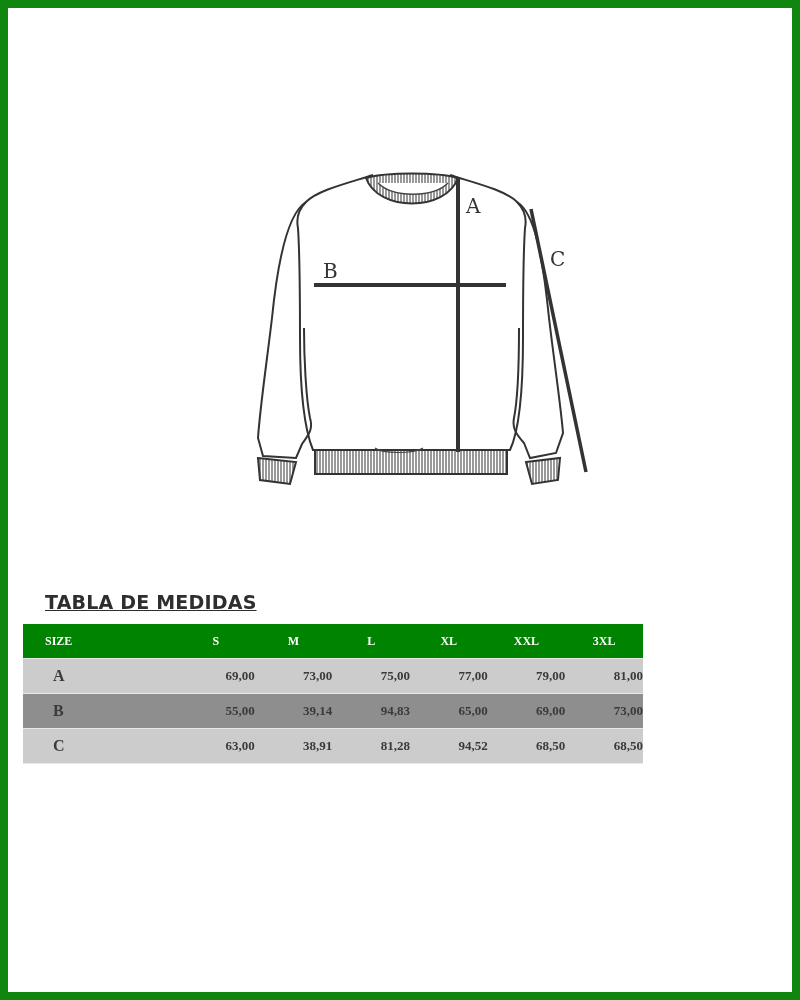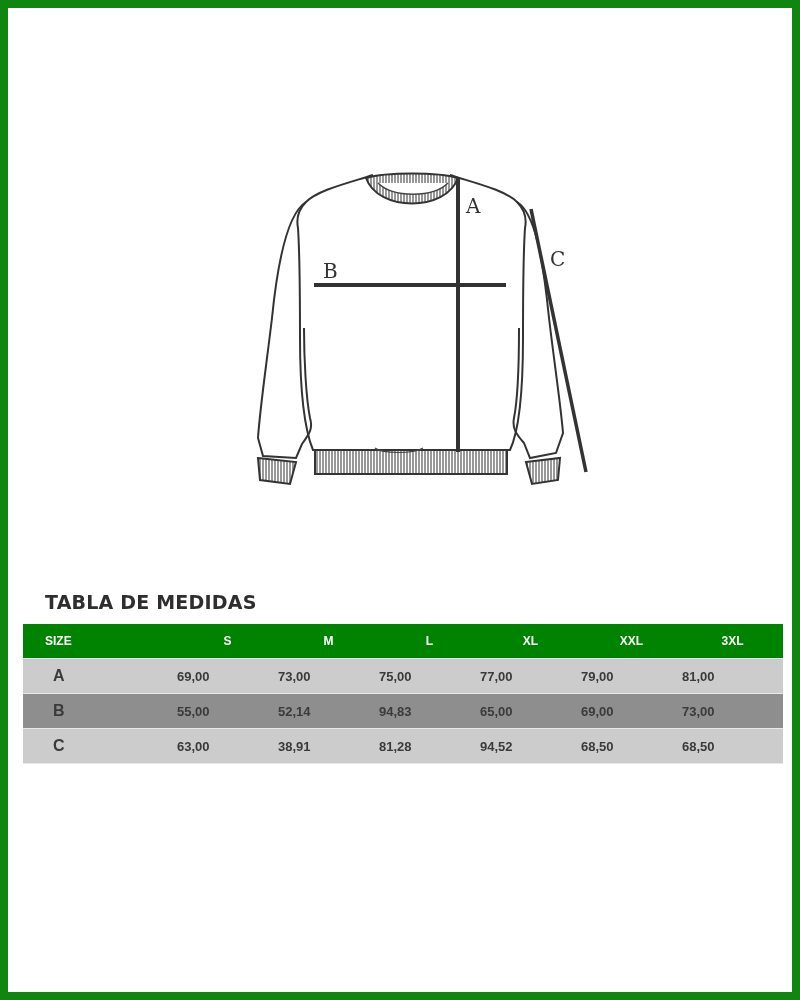--- a/index.html
+++ b/index.html
@@ -12,35 +12,35 @@
       position: absolute; left: 0; top: 0; width: 800px; height: 1000px;
       box-sizing: border-box; border: 8px solid #10850f; background: #fff;
     }
     .illustration {
       position: absolute; left: 230px; top: 150px; width: 360px; height: 340px;
     }
     .illustration svg { width: 360px; height: 340px; display: block; }
     .table-title {
       position: absolute; left: 37px; top: 583px;
       font-family: "DejaVu Sans", sans-serif; font-weight: bold;
-      font-size: 19px; color: #2e2e2e; letter-spacing: 0.2px;
+      font-size: 19px; color: #2e2e2e; letter-spacing: 0.2px; text-decoration: underline;
     }
     .size-table {
-      position: absolute; left: 15px; top: 616px; width: 760px;
+      position: absolute; left: 15px; top: 616px; width: 620px;
       border-collapse: separate; border-spacing: 0;
-      font-family: Liberation Sans, sans-serif; font-weight: bold;
+      font-family: Liberation Serif, serif; font-weight: bold;
     }
     .size-table th {
       background: #008300; color: #ffffff; font-size: 12px;
       height: 34px; padding: 0; text-align: center;
       border-bottom: 1px solid #e8e8e8;
     }
     .size-table th.label-col { text-align: left; padding-left: 22px; width: 132px; }
     .size-table td {
-      height: 34px; padding: 0; text-align: left; font-size: 13px; color: #3a3a3a;
+      height: 34px; padding: 0; text-align: right; font-size: 13px; color: #3a3a3a;
       border-bottom: 1px solid #e8e8e8;
     }
     .size-table td.label-col { text-align: left; padding-left: 30px; font-size: 16px; }
     .size-table tr.light td { background: #cccccc; }
     .size-table tr.dark td { background: #8e8e8e; }
   </style>
 </head>
 <body>
 
 <div class="frame">
@@ -99,21 +99,21 @@
         <td>69,00</td>
         <td>73,00</td>
         <td>75,00</td>
         <td>77,00</td>
         <td>79,00</td>
         <td>81,00</td>
       </tr>
       <tr class="dark">
         <td class="label-col">B</td>
         <td>55,00</td>
-        <td>52,14</td>
+        <td>39,14</td>
         <td>94,83</td>
         <td>65,00</td>
         <td>69,00</td>
         <td>73,00</td>
       </tr>
       <tr class="light">
         <td class="label-col">C</td>
         <td>63,00</td>
         <td>38,91</td>
         <td>81,28</td>

